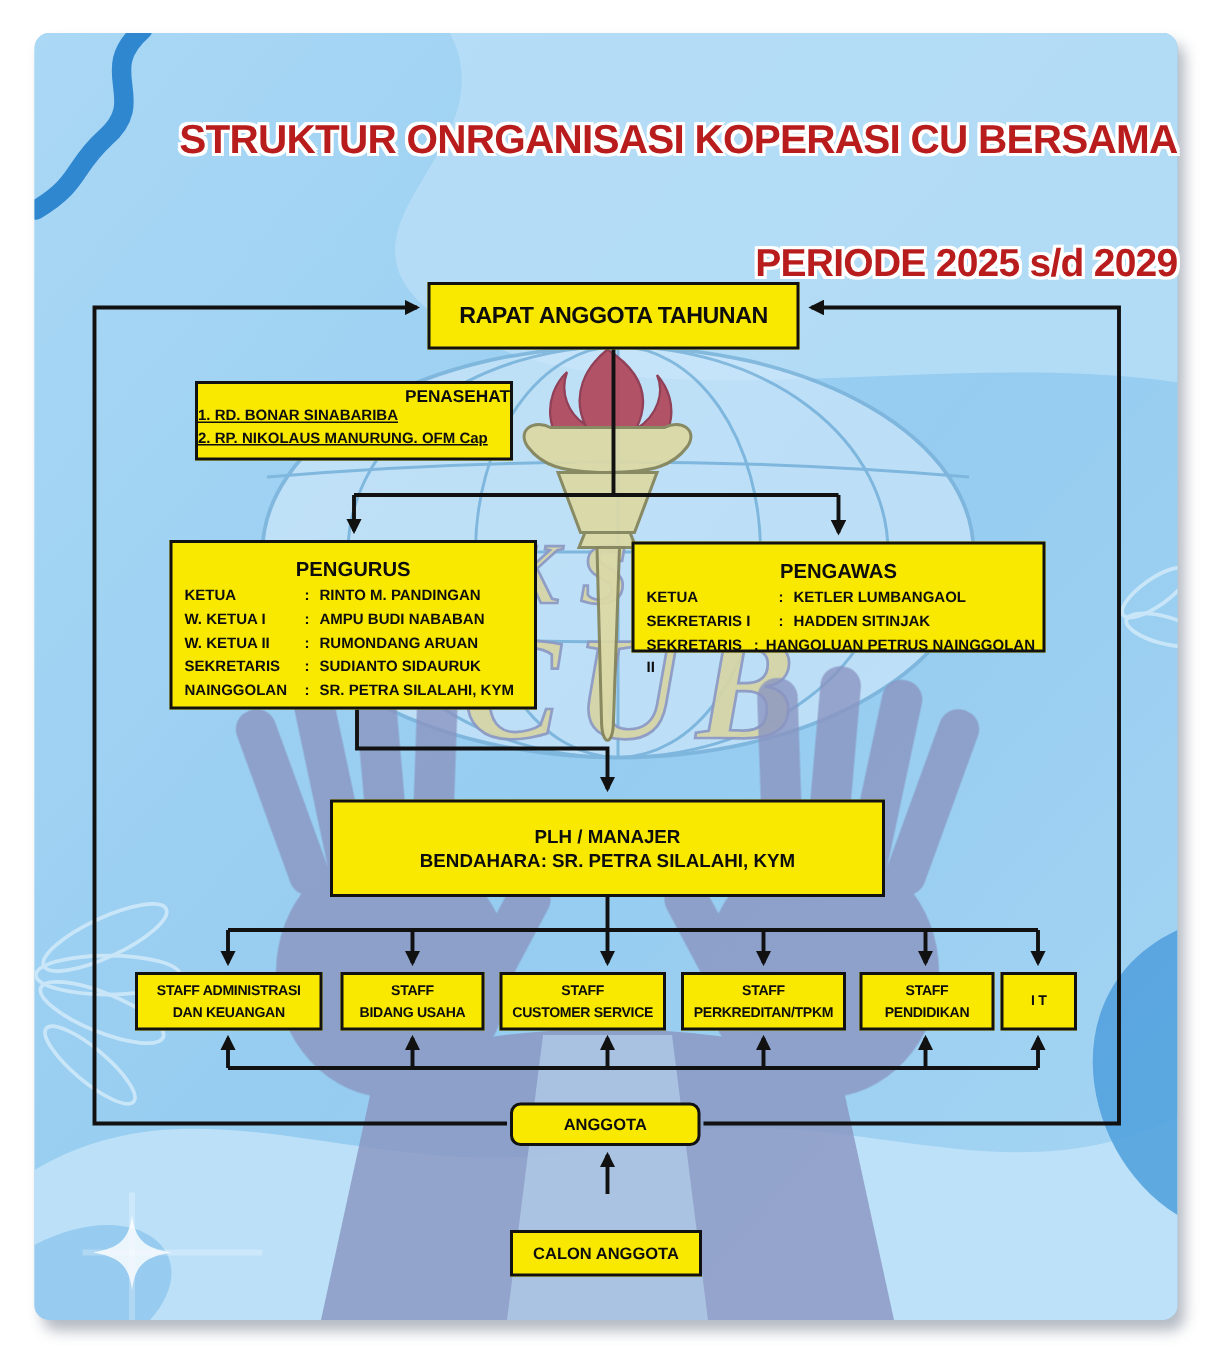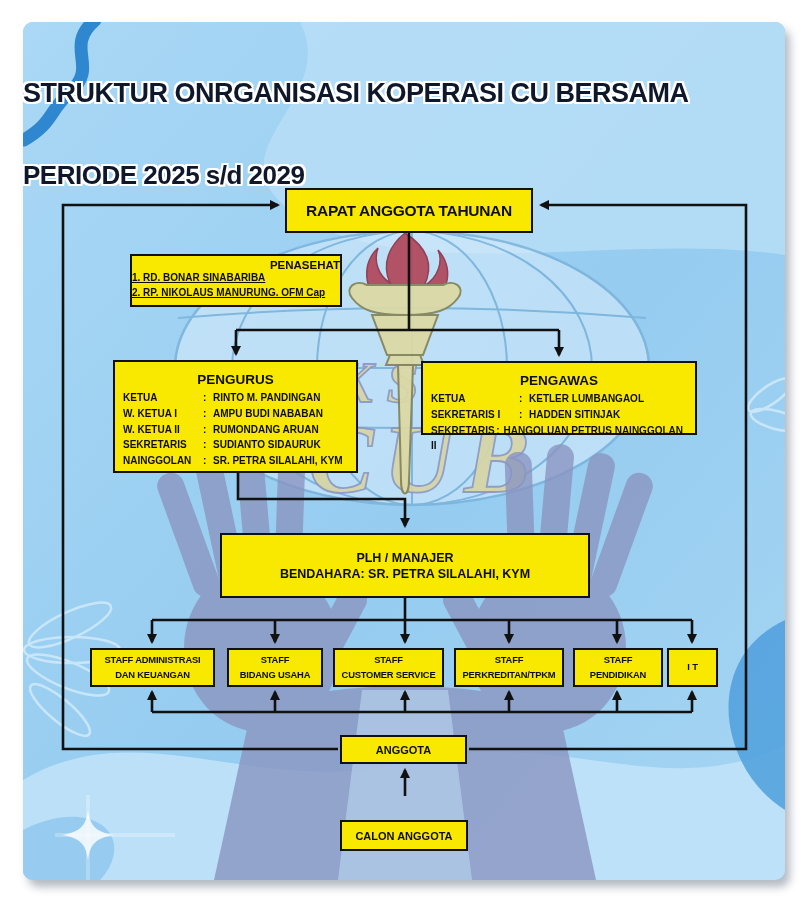--- a/index.html
+++ b/index.html
@@ -3,46 +3,46 @@
 <meta charset="utf-8">
 <style>
   html,body{margin:0;padding:0;background:#ffffff;}
   #page{position:relative;width:808px;height:900px;background:#ffffff;
         font-family:"Liberation Sans",sans-serif;overflow:hidden;}
   .card-shadow{position:absolute;left:23px;top:22px;width:762px;height:858px;
         border-radius:10px;background:#9fd0f0;
         box-shadow:5px 7px 9px rgba(90,105,125,.45);}
   svg.layer{position:absolute;left:0;top:0;}
   
-  .title{position:absolute;left:23px;width:762px;text-align:left;color:#0f172a;
+  .title{position:absolute;left:23px;width:762px;text-align:right;color:#b91c1c;
         font-weight:bold;letter-spacing:-.5px;
         text-shadow:-2px -2px 0 #fff,2px -2px 0 #fff,-2px 2px 0 #fff,2px 2px 0 #fff,
                     0 -2px 0 #fff,0 2px 0 #fff,-2px 0 0 #fff,2px 0 0 #fff;}
   #title1{top:78px;font-size:27px;}
   #title2{top:116px;font-size:26px;margin-top:44px;}
   
   .node{position:absolute;background:#F9E900;border:2.5px solid #111;box-sizing:border-box;
         color:#0d0d0d;font-weight:bold;}
   .center{display:flex;align-items:center;justify-content:center;text-align:center;}
   #rapat{left:285px;top:188px;width:248px;height:45px;font-size:15.5px;letter-spacing:-.3px;}
   #penasehat{left:130px;top:254px;width:212px;height:53px;}
   #penasehat .node-title{font-size:11.5px;text-align:right;margin-top:3px;}
   #penasehat .member{font-size:10px;line-height:1.45;text-decoration:underline;}
   #pengurus{left:113px;top:360px;width:245px;height:113px;}
   #pengawas{left:421px;top:361px;width:276px;height:74px;}
   .board .node-title{font-size:13.5px;text-align:center;margin-top:10px;margin-bottom:3px;}
-  .row{display:flex;font-size:10px;line-height:1.58;padding-left:8px;padding-right:12px;}
+  .row{display:flex;font-size:10px;line-height:1.58;padding-left:8px;padding-right:5px;}
   #pengurus .role{width:80px;} #pengawas .role{width:88px;}
   .sep{width:10px;} .pname{flex:1;white-space:nowrap;}
   #plh{left:220px;top:533px;width:370px;height:65px;flex-direction:column;font-size:12.5px;gap:2px;}
   .staff{top:648px;height:39px;flex-direction:column;font-size:9.4px;line-height:1.5;letter-spacing:-.2px;}
   #staff1{left:90px;width:125px;} #staff2{left:227px;width:96px;}
   #staff3{left:333px;width:111px;} #staff4{left:454px;width:110px;}
   #staff5{left:573px;width:90px;} #staff6{left:667px;width:51px;}
-  #anggota{left:340px;top:735px;width:127px;height:29px;font-size:11px;}
+  #anggota{left:340px;top:735px;width:127px;height:29px;font-size:11px;border-radius:7px;}
   #calon{left:340px;top:820px;width:128px;height:31px;font-size:11px;}
 </style>
 </head>
 <body>
 
 <div id="page">
 
   <div class="card-shadow"></div>
 
   <svg class="layer" width="808" height="900" viewBox="0 0 808 900">

